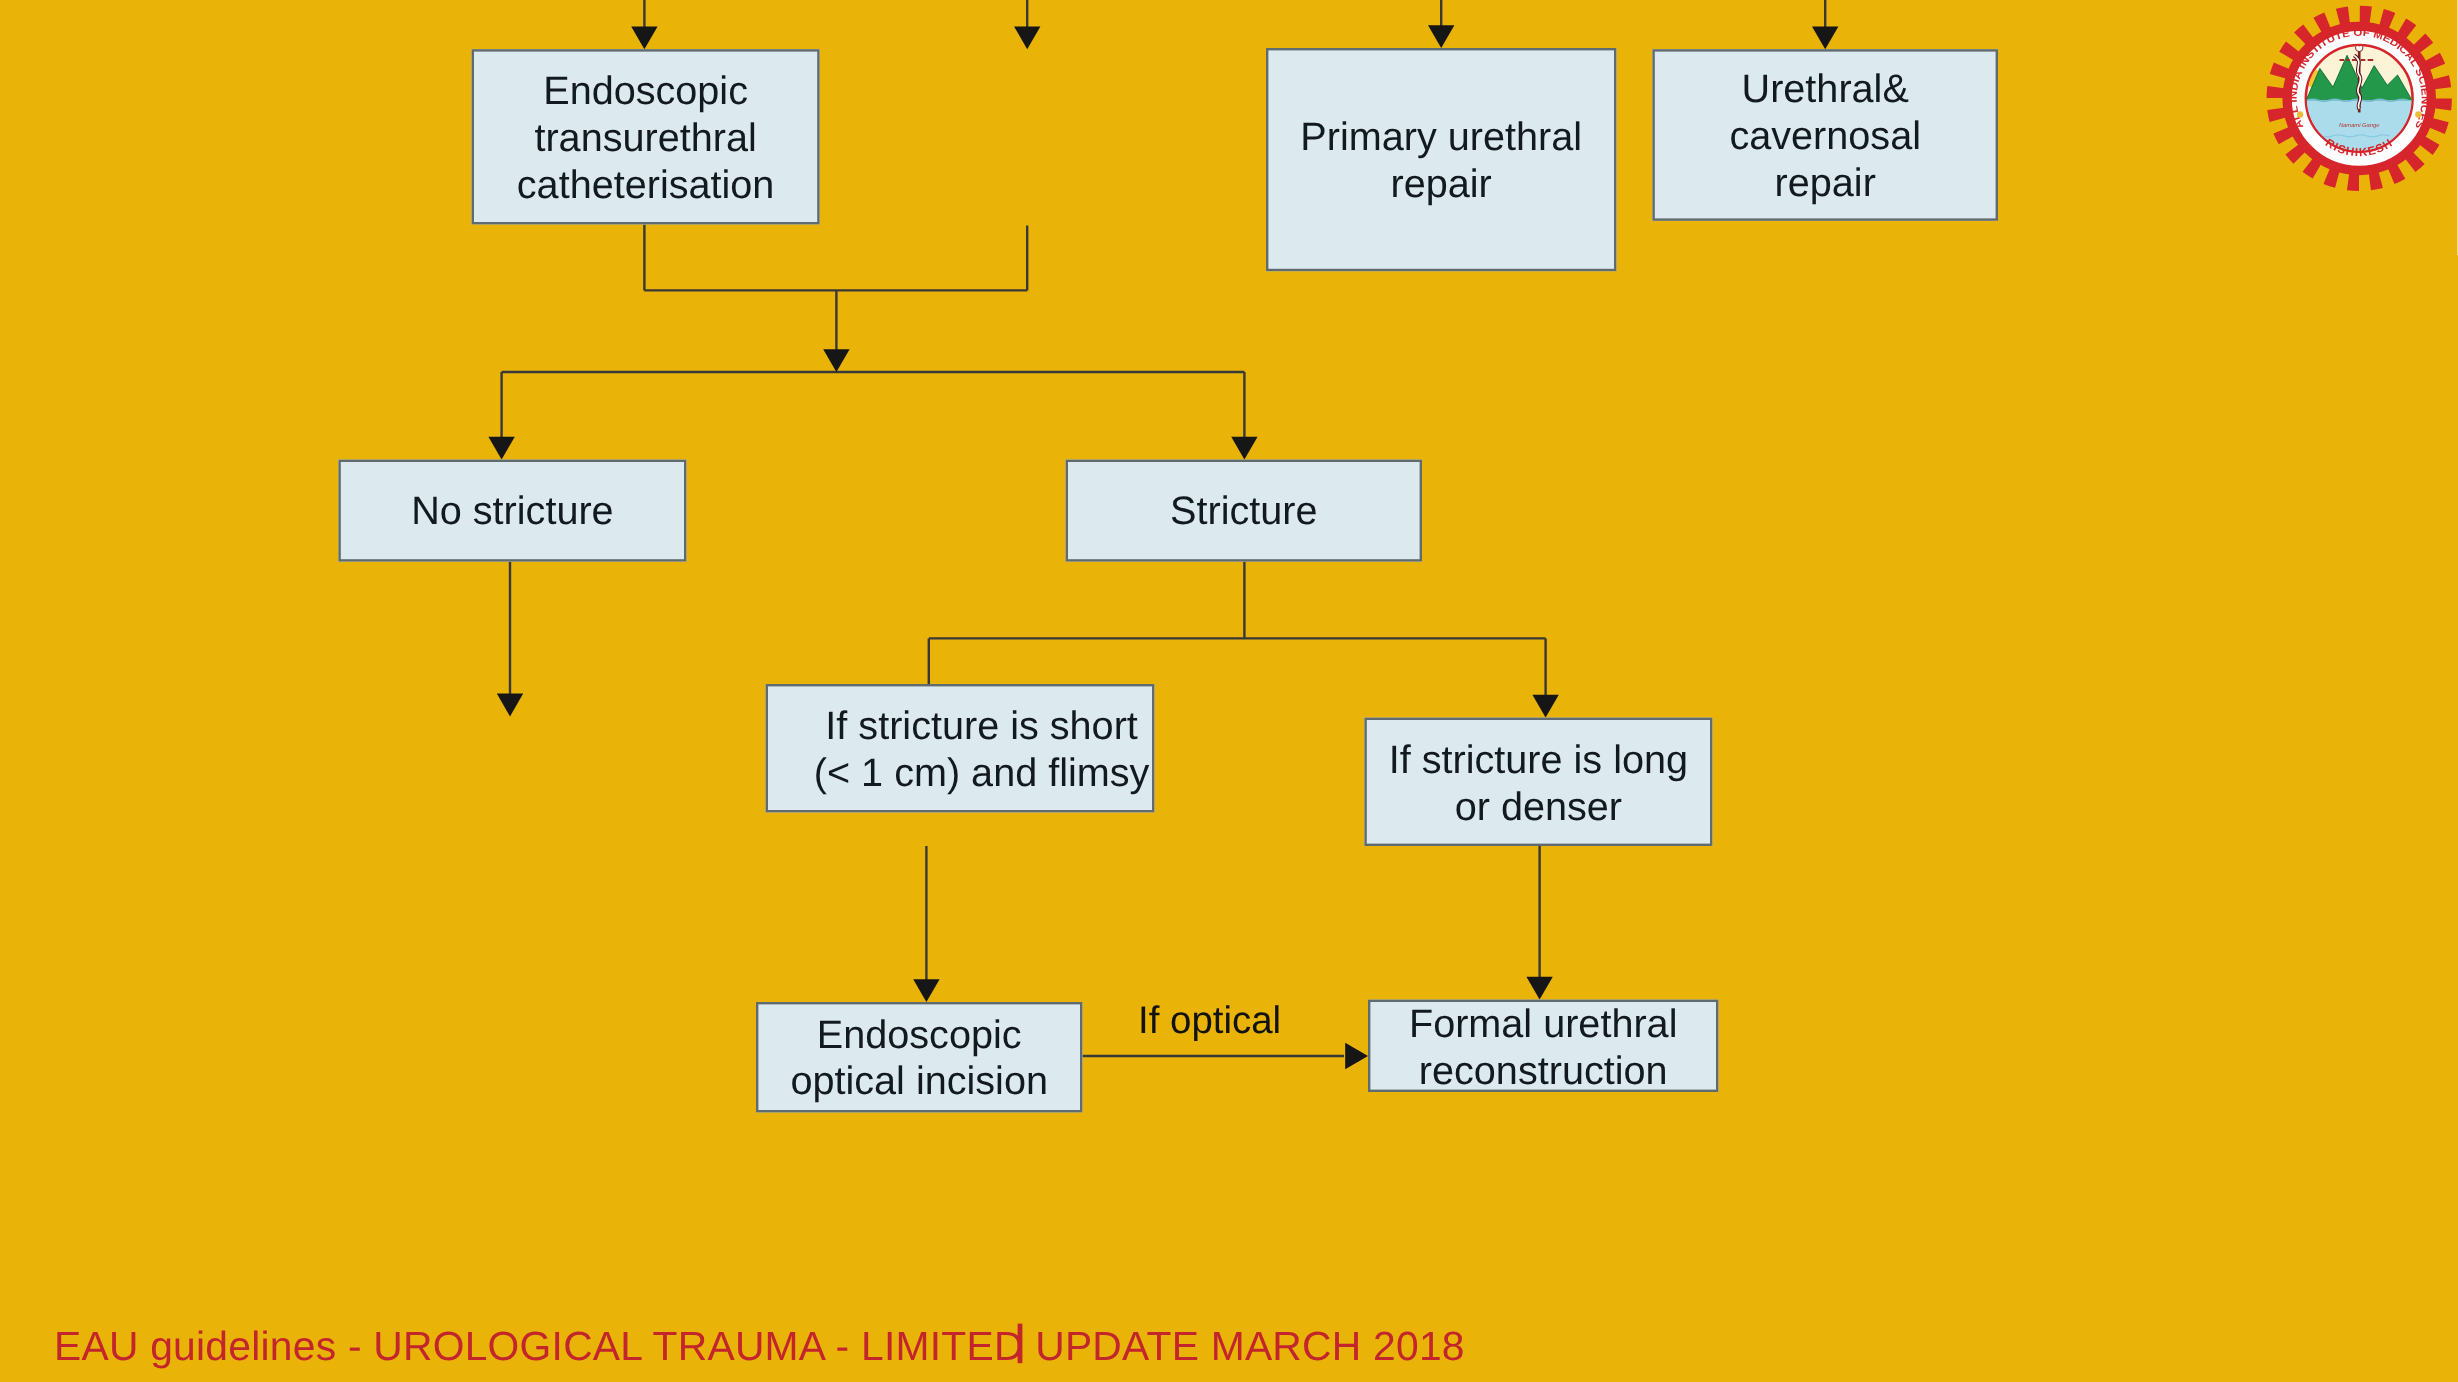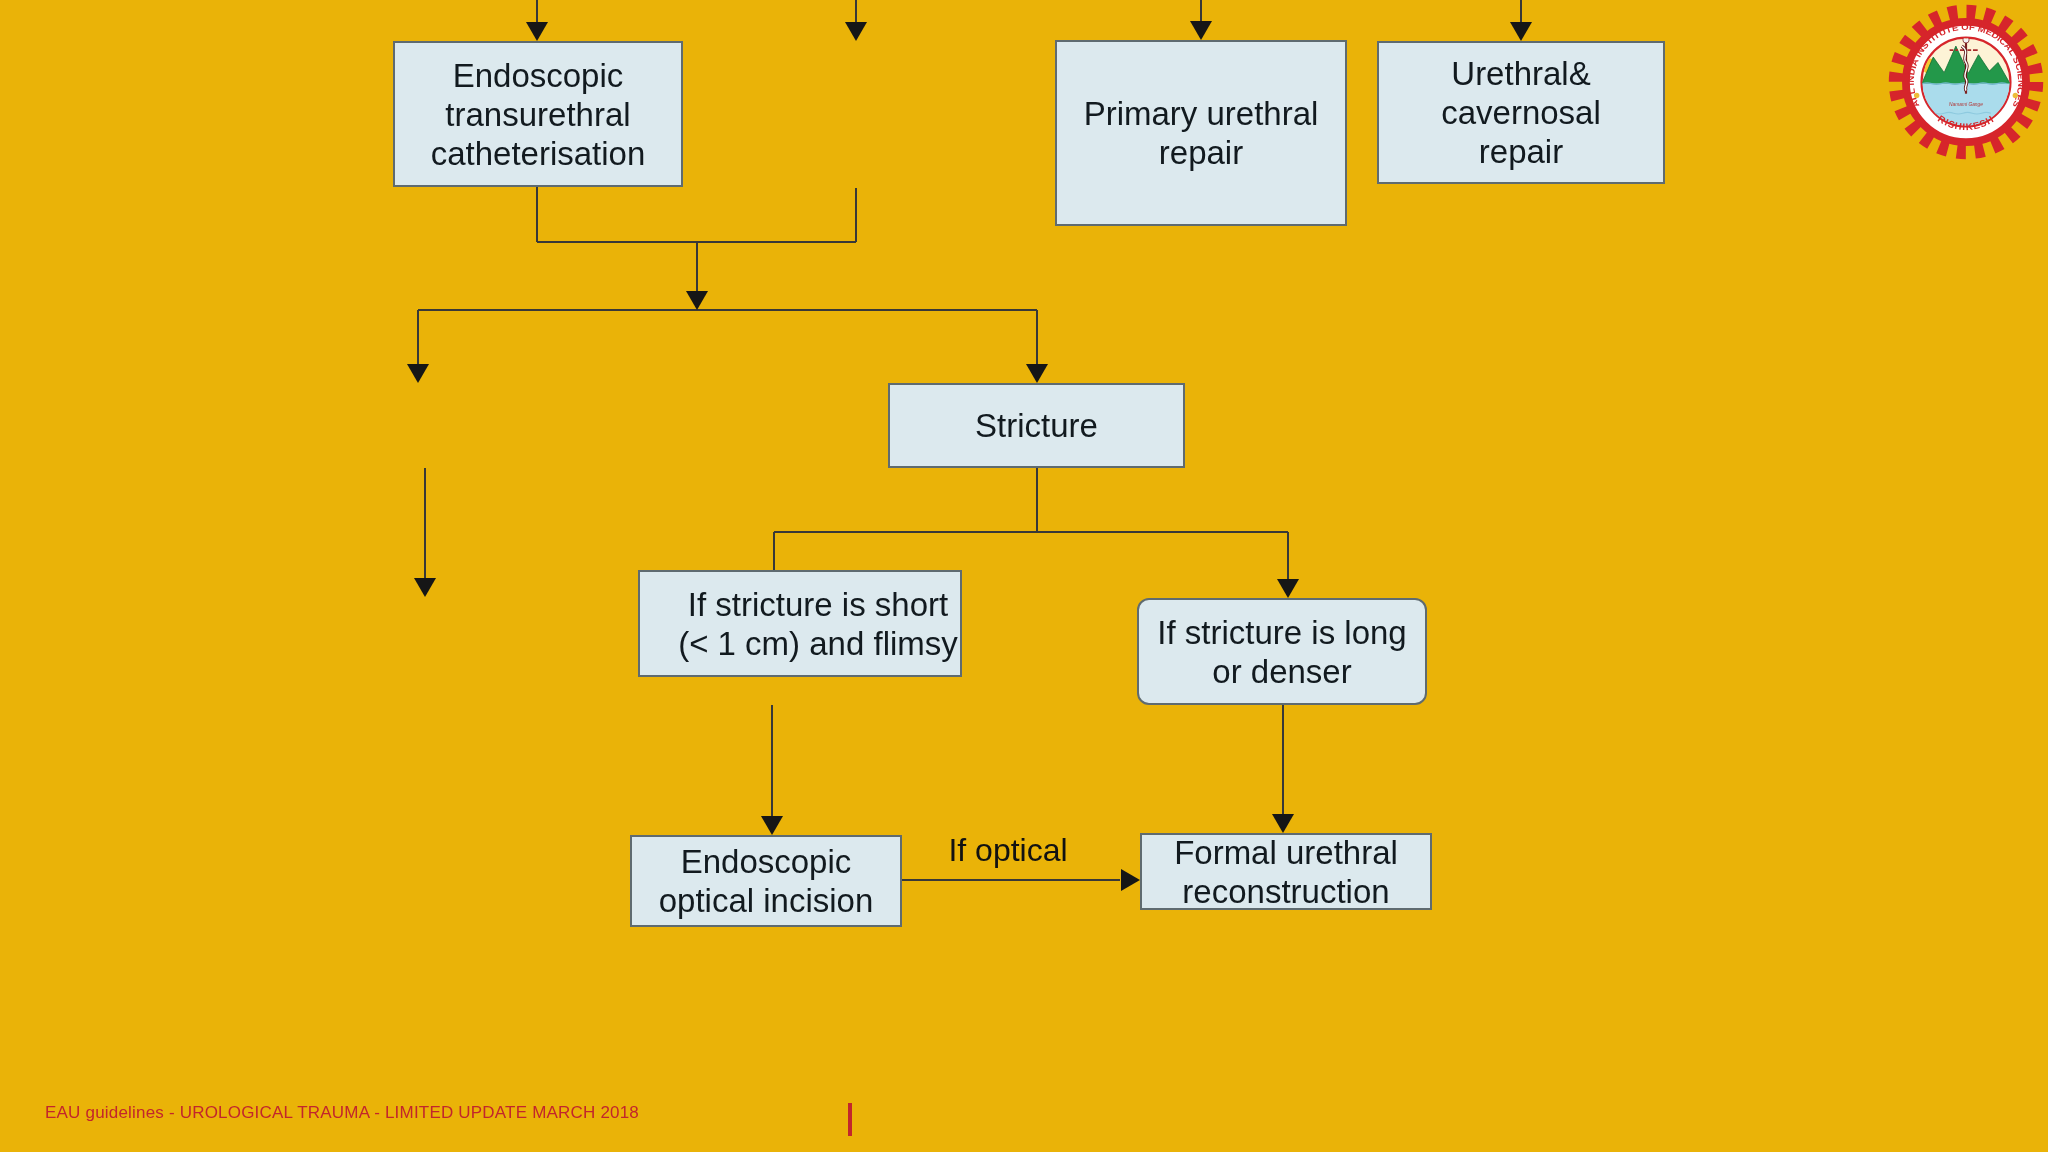--- a/index.html
+++ b/index.html
@@ -14,21 +14,21 @@
     color:#121a1f;font-size:33px;line-height:39px;
     display:flex;align-items:center;justify-content:center;
     text-align:center;white-space:pre-line;
   }
   .edge-label{
     position:absolute;color:#121212;font-size:32px;
     width:216px;text-align:center;
   }
   .footer{
     position:absolute;left:45px;top:1103px;
-    font-size:17px;letter-spacing:0.2px;color:#c2262c;
+    font-size:34px;letter-spacing:0.2px;color:#c2262c;
   }
   .cursor-bar{
     position:absolute;left:848px;top:1103px;width:4px;height:33px;background:#c2262c;
   }
   .logo{position:absolute;left:1888px;top:4px;width:156px;height:156px;}
 </style>
 </head>
 <body>
 
 <div class="slide">
@@ -66,28 +66,29 @@
 catheterisation</div>
 
 
   <div class="node" style="left:1055px;top:40px;width:292px;height:186px;">Primary urethral
 repair</div>
 
   <div class="node" style="left:1377px;top:41px;width:288px;height:143px;">Urethral&amp;
 cavernosal
 repair</div>
 
+  <div class="node" style="left:282px;top:383px;width:290px;height:85px;">No stricture</div>
 
   <div class="node" style="left:888px;top:383px;width:297px;height:85px;">Stricture</div>
 
 
   <div class="node" style="left:638px;top:570px;width:324px;height:107px;padding-left:36px;">If stricture is short
 (&lt; 1 cm) and flimsy</div>
 
-  <div class="node" style="left:1137px;top:598px;width:290px;height:107px;border-radius:12px;">If stricture is long
+  <div class="node" style="left:1137px;top:598px;width:290px;height:107px;">If stricture is long
 or denser</div>
 
   <div class="node" style="left:630px;top:835px;width:272px;height:92px;">Endoscopic
 optical incision</div>
 
   <div class="node" style="left:1140px;top:833px;width:292px;height:77px;">Formal urethral
 reconstruction</div>
 
   <div class="edge-label" style="left:900px;top:832px;">If optical</div>
 

